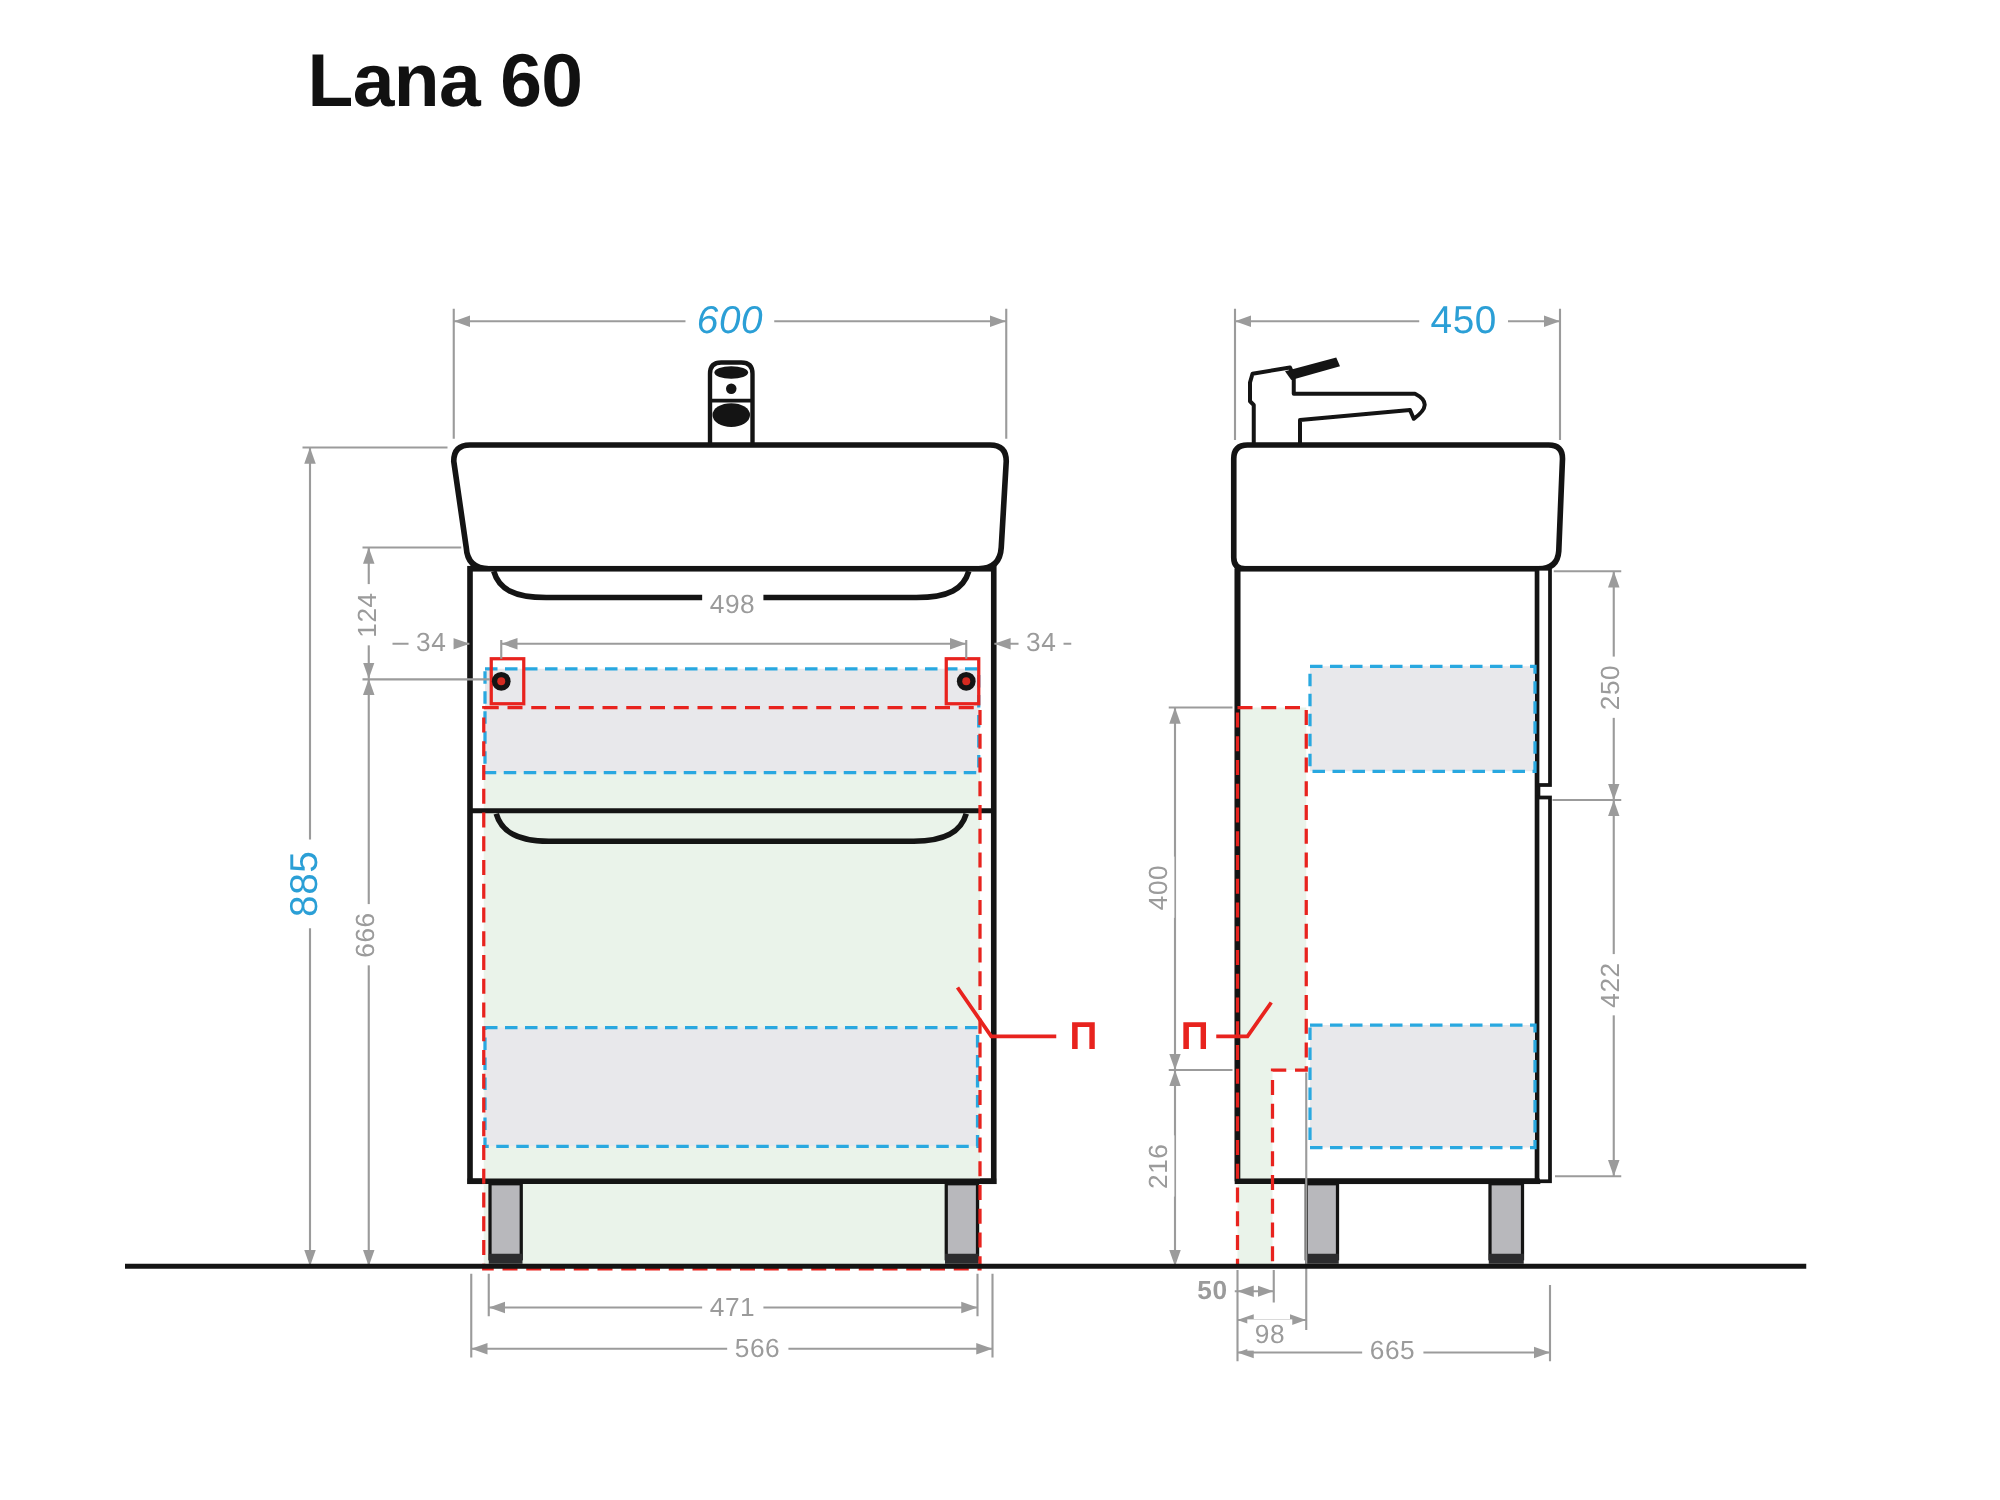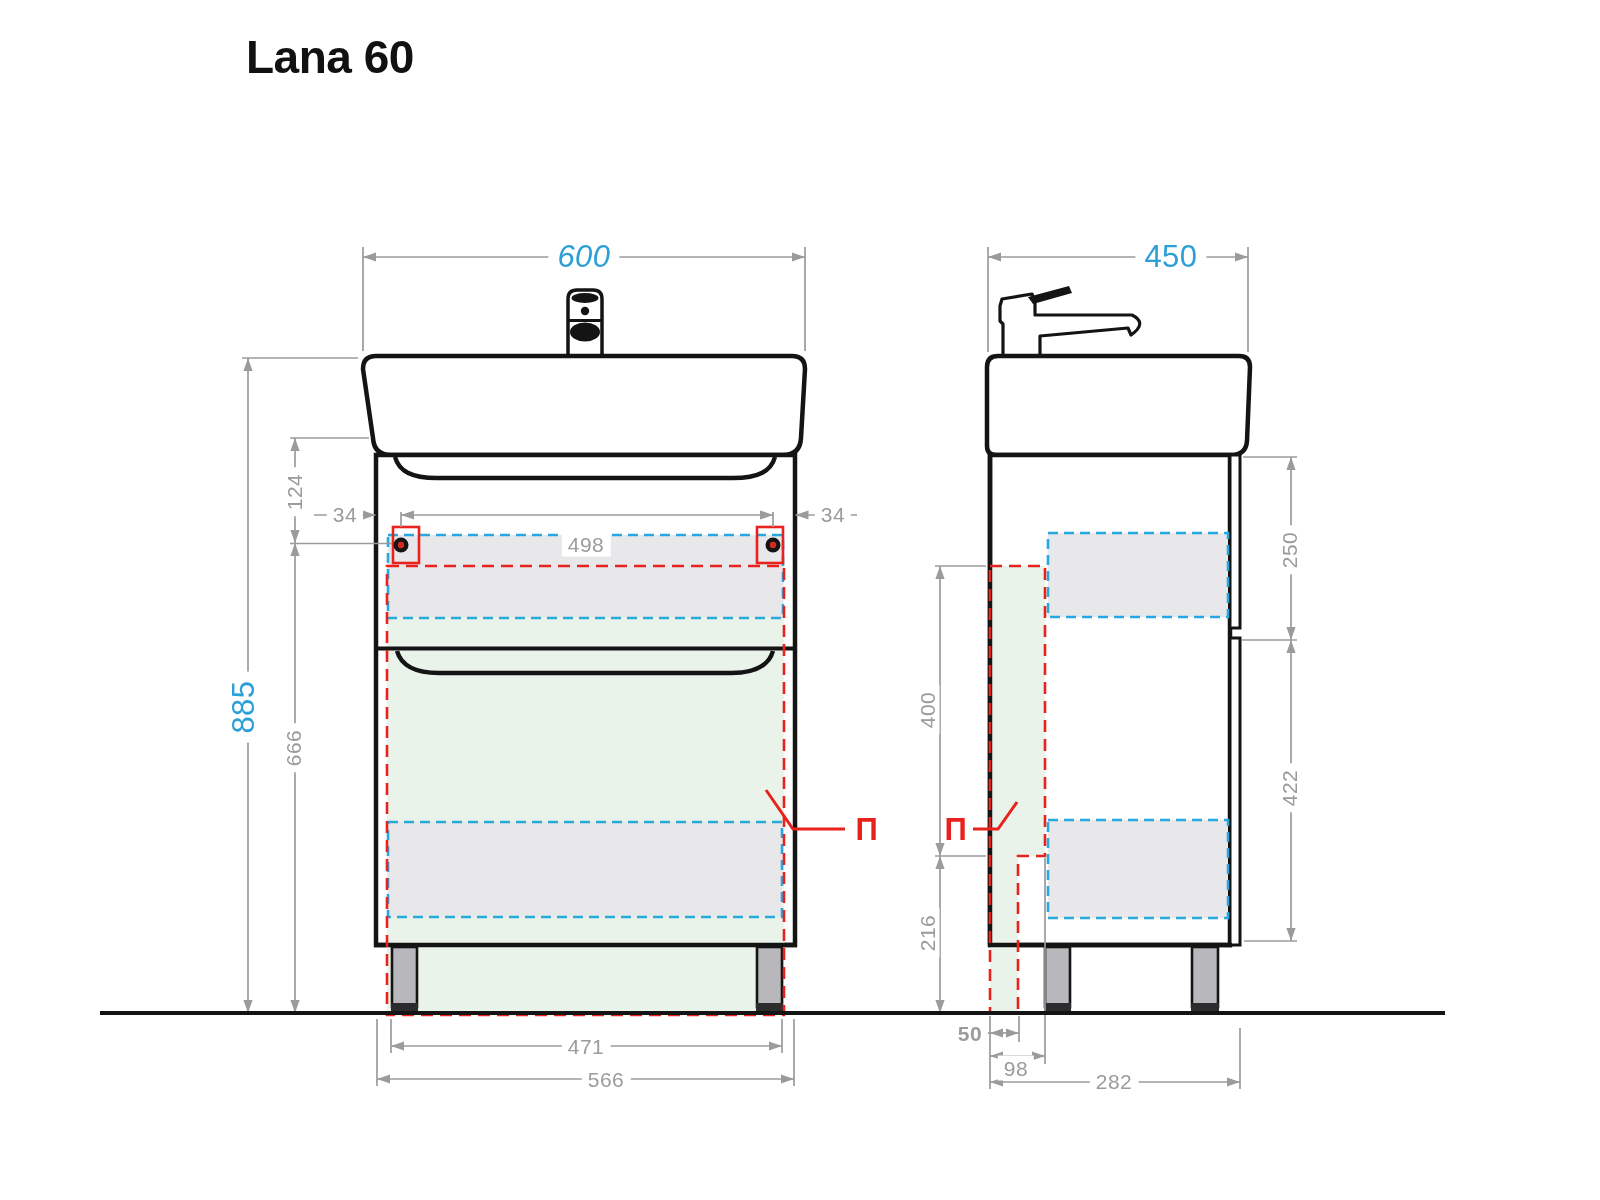--- a/index.html
+++ b/index.html
@@ -5,21 +5,21 @@
   html,body{margin:0;padding:0;background:#ffffff;}
   #stage{position:relative;width:1600px;height:1200px;background:#ffffff;overflow:hidden;
          font-family:"Liberation Sans", sans-serif;}
   #stage svg{position:absolute;left:0;top:0;}
   .lbl{position:absolute;transform:translate(-50%,-50%);background:#ffffff;
        color:#9b9b9b;font-size:21px;line-height:1;padding:2px 6px;white-space:nowrap;
        letter-spacing:0.5px;}
   .rot{transform:translate(-50%,-50%) rotate(-90deg);}
   .blue{color:#2b9fd6;font-size:31px;padding:2px 9px;}
   .red{color:#e8231e;font-size:31px;font-weight:bold;background:transparent;padding:0;}
-  .title{position:absolute;left:246px;top:30px;color:#111111;font-size:46px;
+  .title{position:absolute;left:246px;top:30px;color:#111111;font-size:60px;
          font-weight:600;letter-spacing:-0.5px;background:transparent;}
   
   .blk{stroke:#141414;fill:#ffffff;}
   .blkline{stroke:#141414;fill:none;}
   .dim{stroke:#9b9b9b;stroke-width:1.7;fill:none;}
   .dashblue{stroke:#29a8e0;stroke-width:2.6;stroke-dasharray:10 6;fill:none;}
   .dashred{stroke:#e8231e;stroke-width:2.6;stroke-dasharray:12 7;fill:none;}
   .redln{stroke:#e8231e;stroke-width:3;fill:none;}
   .fillgray{fill:#e8e8eb;}
   .fillgreen{fill:#eaf3ea;}
@@ -185,29 +185,29 @@
   <line x1="100" y1="1013" x2="1445" y2="1013" class="blkline" stroke-width="4"></line>
 </svg>
 
 <span class="title">Lana 60</span>
 
 <span class="lbl blue" style="left:584px;top:256px;font-style:italic;">600</span>
 <span class="lbl blue rot" style="left:243px;top:707px;">885</span>
 <span class="lbl rot" style="left:294px;top:492px;">124</span>
 <span class="lbl rot" style="left:293px;top:748px;">666</span>
 <span class="lbl" style="left:345px;top:514px;">34</span>
-<span class="lbl" style="left:586px;top:544px;">498</span>
+<span class="lbl" style="left:586px;top:484px;">498</span>
 <span class="lbl" style="left:833px;top:514px;">34</span>
 <span class="lbl" style="left:586px;top:1046px;">471</span>
 <span class="lbl" style="left:586px;top:1079px;margin-left:20px;">566</span>
 <span class="lbl red" style="left:867px;top:829px;">П</span>
 
 <span class="lbl blue" style="left:1171px;top:256px;">450</span>
 <span class="lbl rot" style="left:1289px;top:550px;">250</span>
 <span class="lbl rot" style="left:1289px;top:788px;">422</span>
 <span class="lbl rot" style="left:927px;top:710px;">400</span>
 <span class="lbl rot" style="left:927px;top:933px;">216</span>
 <span class="lbl" style="left:970px;top:1033px;font-weight:bold;">50</span>
 <span class="lbl" style="left:1016px;top:1056px;margin-top:12px;">98</span>
-<span class="lbl" style="left:1114px;top:1081px;">282</span>
+<span class="lbl" style="left:1114px;top:1081px;">665</span>
 <span class="lbl red" style="left:956px;top:829px;">П</span>
 
 </div>
 
 </body></html>

